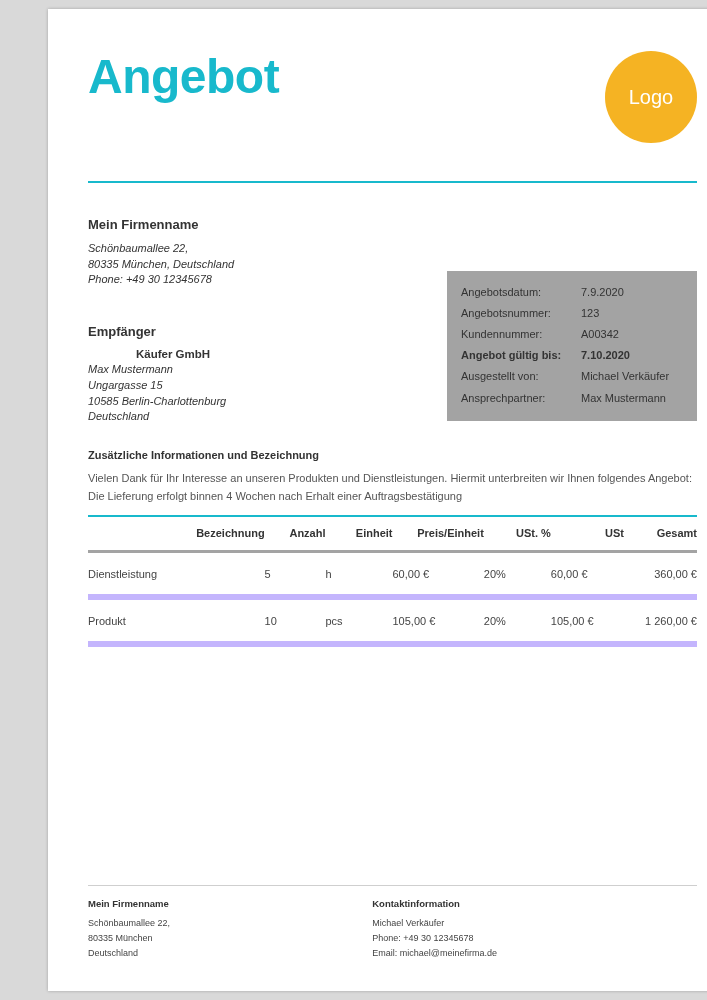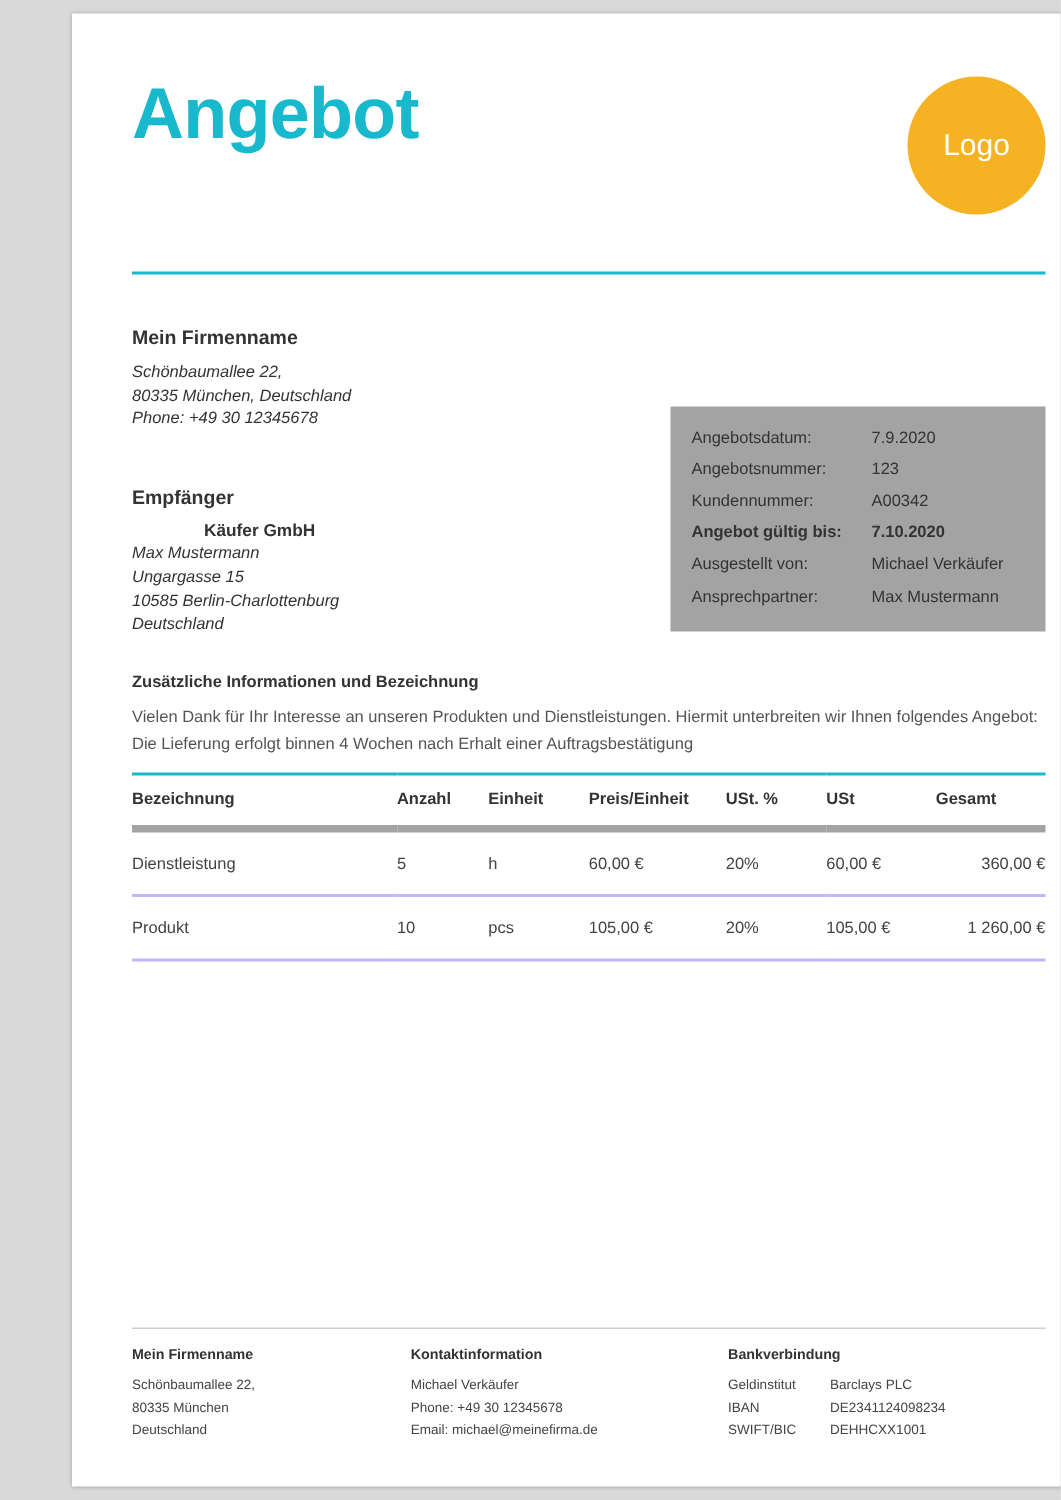--- a/index.html
+++ b/index.html
@@ -162,31 +162,31 @@
     top: 506px;
   }
   table.items-table {
     width: 100%;
     border-collapse: collapse;
   }
   table.items-table thead th {
     font-size: 11px;
     font-weight: bold;
     color: #333;
-    text-align: left;
+    text-align: right;
     padding: 10px 0 11px 0;
     border-top: 2px solid #18b9cc;
-    border-bottom: 5px solid #a3a3a3;
+    border-bottom: 3px solid #a3a3a3;
     white-space: nowrap;
   }
   table.items-table tbody td {
     font-size: 11px;
     color: #444;
     padding: 15px 0 14px 0;
-    border-bottom: 2px solid #c4b5fd;
+    border-bottom: 6px solid #c4b5fd;
   }
   .col-desc   { width: 29%; }
   .col-qty    { width: 10%; }
   .col-unit   { width: 11%; }
   .col-price  { width: 15%; }
   .col-vatp   { width: 11%; }
   .col-vat    { width: 12%; }
   .col-total  { width: 12%; text-align: right; }
   th.col-total, td.col-total { text-align: right; }
 
@@ -350,32 +350,17 @@
           <div class="footer-line">Schönbaumallee 22,</div>
           <div class="footer-line">80335 München</div>
           <div class="footer-line">Deutschland</div>
         </div>
         <div class="footer-col col2">
           <div class="footer-head">Kontaktinformation</div>
           <div class="footer-line">Michael Verkäufer</div>
           <div class="footer-line">Phone: +49 30 12345678</div>
           <div class="footer-line">Email: michael@meinefirma.de</div>
         </div>
-        <div class="footer-col col3">
-          <div class="footer-head">Bankverbindung</div>
-          <div class="bank-row">
-            <div class="bank-key">Geldinstitut</div>
-            <div class="bank-val">Barclays PLC</div>
-          </div>
-          <div class="bank-row">
-            <div class="bank-key">IBAN</div>
-            <div class="bank-val">DE2341124098234</div>
-          </div>
-          <div class="bank-row">
-            <div class="bank-key">SWIFT/BIC</div>
-            <div class="bank-val">DEHHCXX1001</div>
-          </div>
-        </div>
       </div>
     </div>
 
   </div>
 </div>
 
 </body></html>

